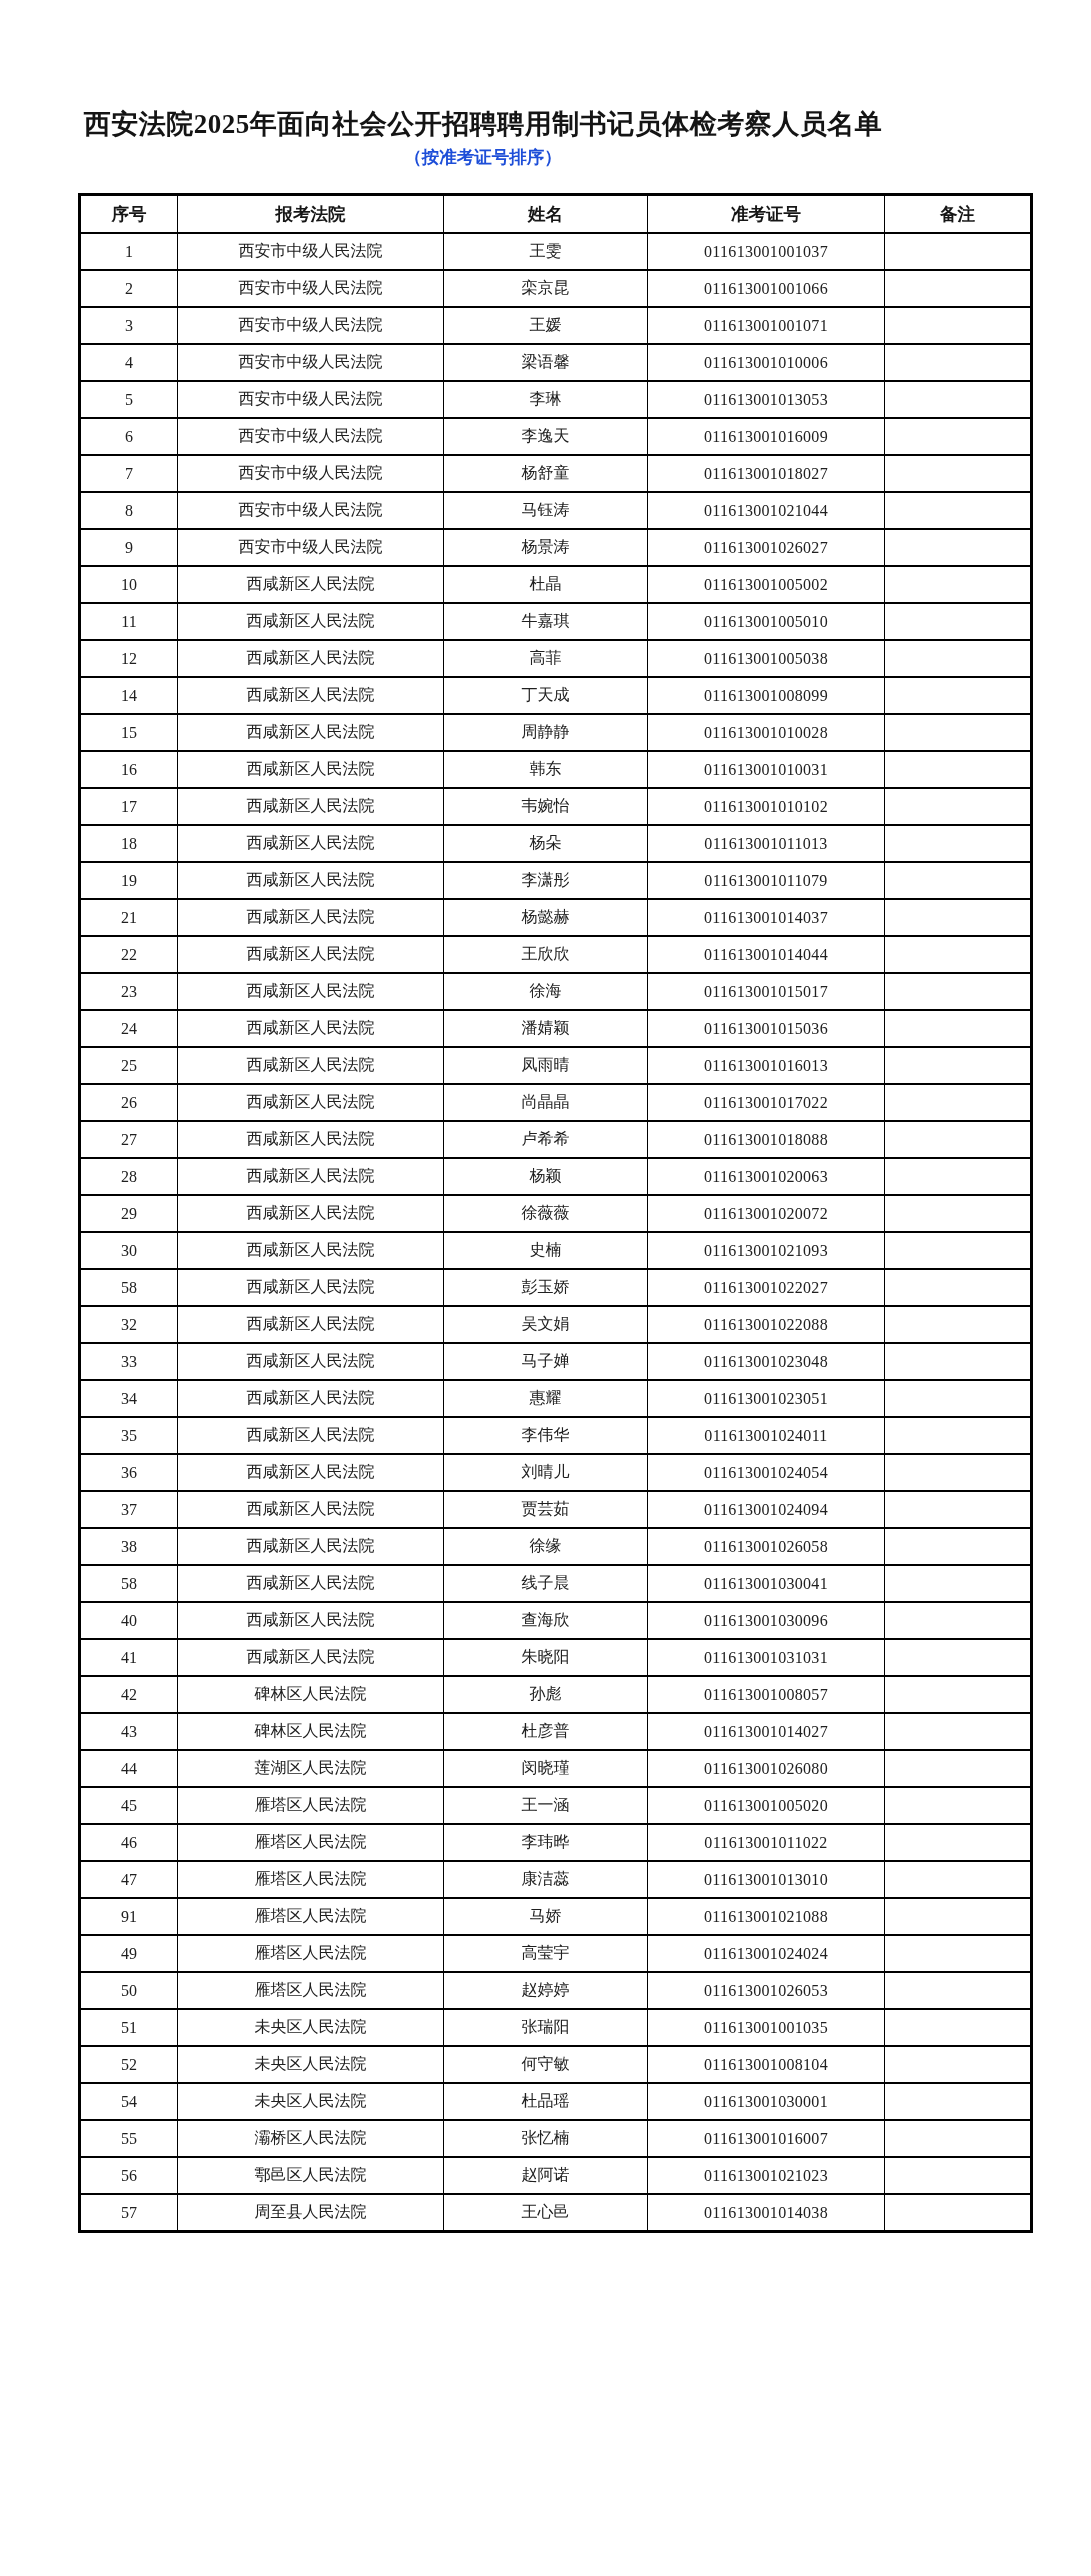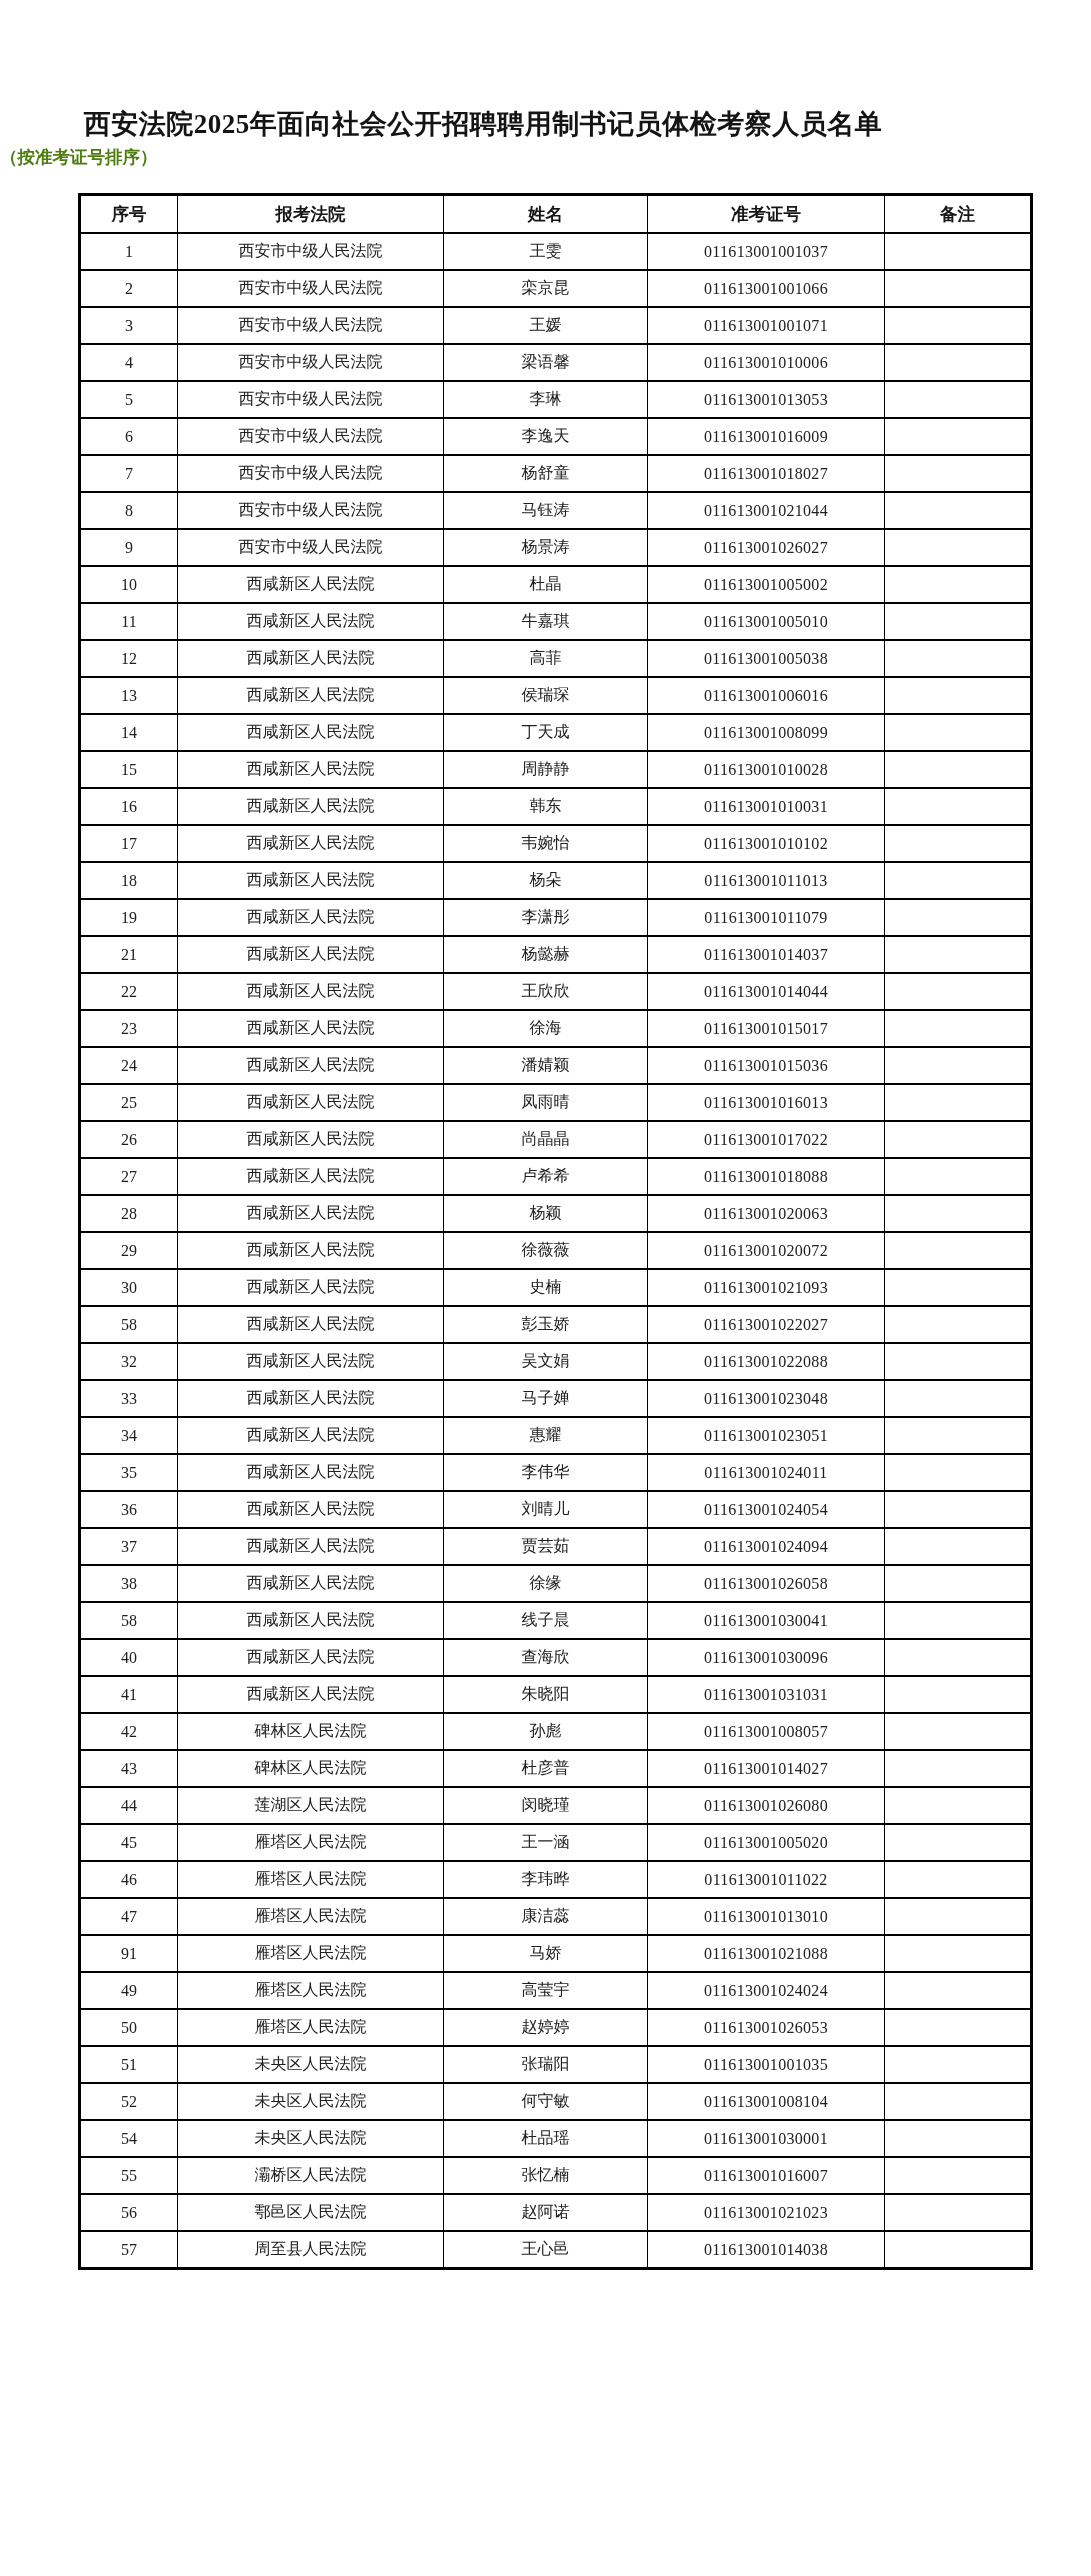--- a/index.html
+++ b/index.html
@@ -20,23 +20,24 @@
     margin-top: 109px;
     text-align: center;
     font-size: 27px;
     font-weight: bold;
     letter-spacing: 0.5px;
     line-height: 1.15;
     color: #141414;
   }
   .subtitle {
     margin-top: 5.2px;
+    text-align: center;
     font-size: 17.5px;
     font-weight: bold;
-    color: #4d7c0f;
+    color: #1d4ed8;
   }
   table.roster {
     margin-left: 78px;
     margin-top: 24px;
     border-collapse: collapse;
     table-layout: fixed;
     width: 952px;
     background: #ffffff;
     border-radius: 27px;
   }
@@ -190,27 +191,20 @@
   </tr>
 
   <tr>
     <td>12</td>
     <td>西咸新区人民法院</td>
     <td>高菲</td>
     <td class="ticket">011613001005038</td>
     <td></td>
   </tr>
 
-  <tr>
-    <td>13</td>
-    <td>西咸新区人民法院</td>
-    <td>侯瑞琛</td>
-    <td class="ticket">011613001006016</td>
-    <td></td>
-  </tr>
 
   <tr>
     <td>14</td>
     <td>西咸新区人民法院</td>
     <td>丁天成</td>
     <td class="ticket">011613001008099</td>
     <td></td>
   </tr>
 
   <tr>

